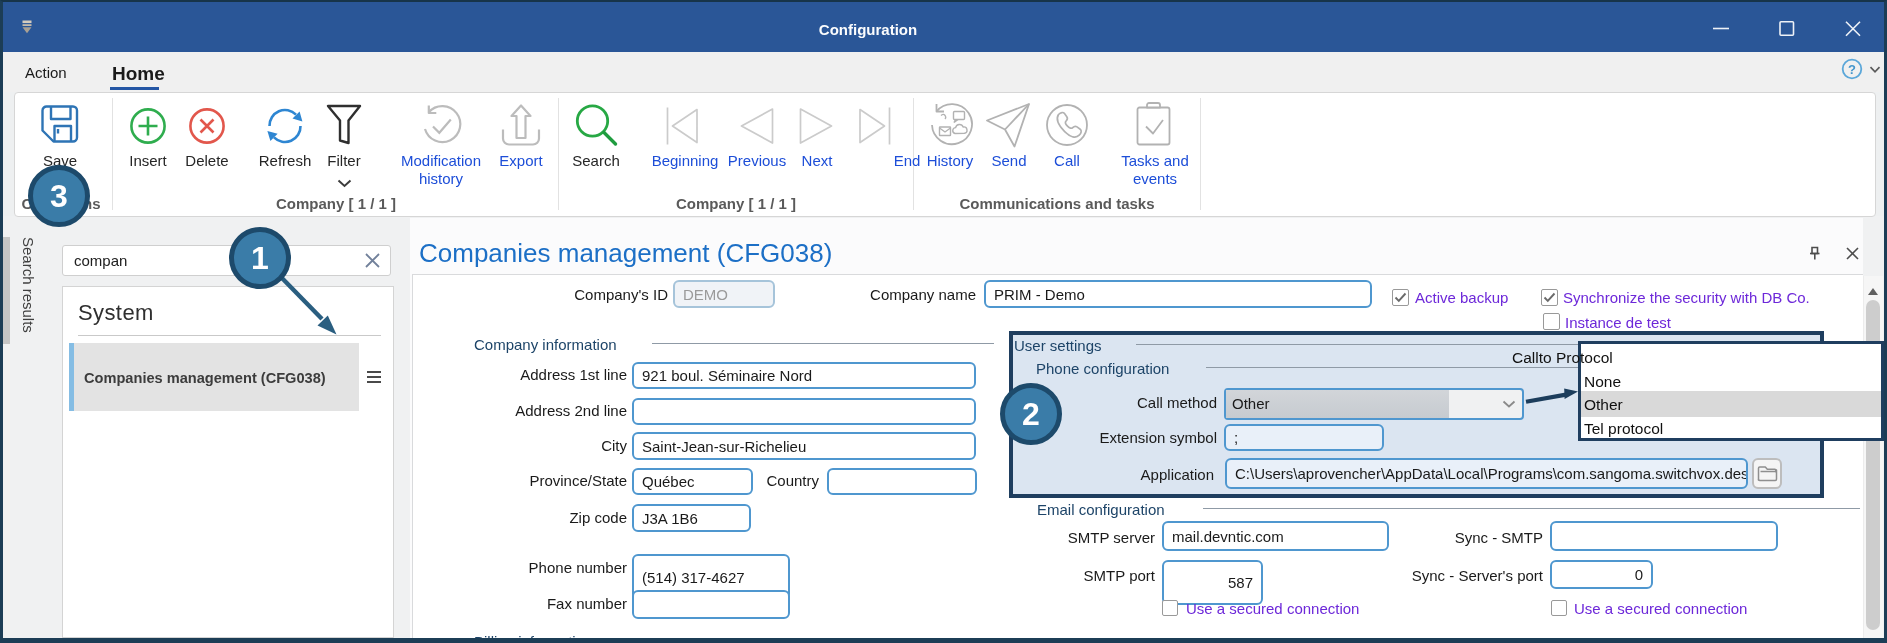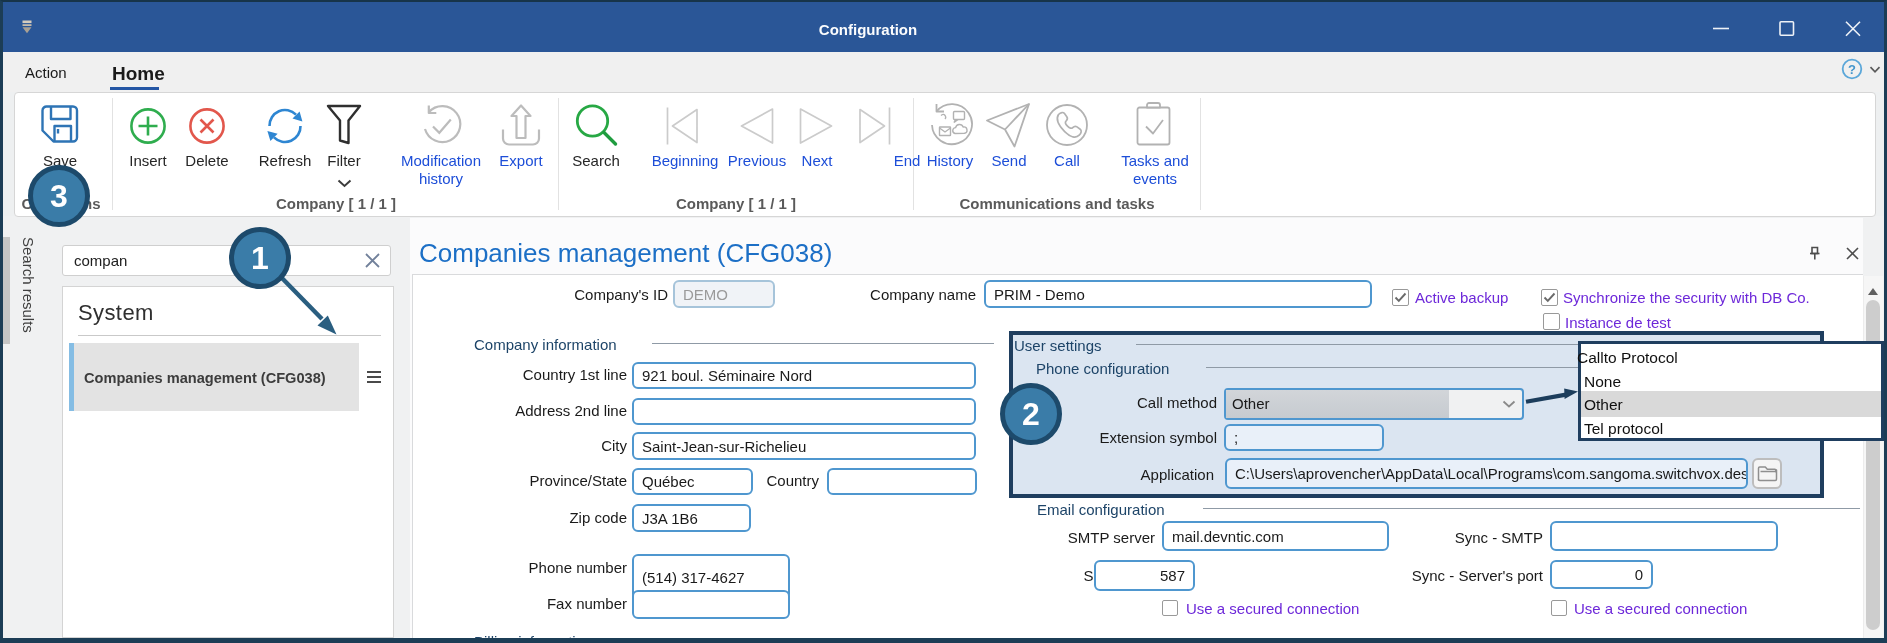--- a/index.html
+++ b/index.html
@@ -219,21 +219,21 @@
 <div class="cb" style="left:1541px;top:289px"></div>
 <svg class="abs" style="left:1543px;top:292px" width="13" height="11" viewBox="0 0 13 11" fill="none" stroke="#6a6a6a" stroke-width="1.9">
     <path d="M1.5 5.5l3.3 3.4L11.5 1.5"></path>
   </svg>
 <div class="cblbl" style="left:1563px;top:289px">Synchronize the security with DB Co.</div>
 <div class="cb" style="left:1543px;top:313px"></div>
 <div class="cblbl" style="left:1565px;top:314px">Instance de test</div>
 
 <div class="ghead" style="left:474px;top:336px">Company information</div>
 <div class="gline" style="left:652px;top:343px;width:342px"></div>
-<div class="lbl" style="left:407px;top:366px;width:220px">Country 1st line</div>
+<div class="lbl" style="left:407px;top:366px;width:220px">Address 1st line</div>
 <div class="inp" style="left:632px;top:362px;width:344px;height:27px">921 boul. Séminaire Nord</div>
 <div class="lbl" style="left:407px;top:402px;width:220px">Address 2nd line</div>
 <div class="inp" style="left:632px;top:398px;width:344px;height:27px"></div>
 <div class="lbl" style="left:407px;top:437px;width:220px">City</div>
 <div class="inp" style="left:632px;top:432px;width:344px;height:28px">Saint-Jean-sur-Richelieu</div>
 <div class="lbl" style="left:407px;top:472px;width:220px">Province/State</div>
 <div class="inp" style="left:632px;top:468px;width:121px;height:27px">Québec</div>
 <div class="lbl" style="left:699px;top:472px;width:120px">Country</div>
 <div class="inp" style="left:827px;top:468px;width:150px;height:27px"></div>
 <div class="lbl" style="left:407px;top:509px;width:220px">Zip code</div>
@@ -266,37 +266,37 @@
 <path d="M3.5 6.5h14.5l1.5-1.5v9.3a1.2 1.2 0 0 1-1.2 1.2H2.7a1.2 1.2 0 0 1-1.2-1.2"></path>
 </svg>
 
 <div class="ghead" style="left:1037px;top:501px">Email configuration</div>
 <div class="gline" style="left:1203px;top:508px;width:657px"></div>
 <div class="lbl" style="left:935px;top:529px;width:220px">SMTP server</div>
 <div class="inp" style="left:1162px;top:521px;width:227px;height:30px">mail.devntic.com</div>
 <div class="lbl" style="left:1323px;top:529px;width:220px">Sync - SMTP</div>
 <div class="inp" style="left:1550px;top:521px;width:228px;height:30px"></div>
 <div class="lbl" style="left:935px;top:567px;width:220px">SMTP port</div>
-<div class="inp" style="left:1094px;top:560px;width:101px;height:31px;justify-content:flex-end">587</div>
+<div class="inp" style="left:1162px;top:560px;width:101px;height:45px;justify-content:flex-end">587</div>
 <div class="lbl" style="left:1323px;top:567px;width:220px">Sync - Server's port</div>
 <div class="inp" style="left:1550px;top:560px;width:103px;height:29px;justify-content:flex-end">0</div>
 <div class="cb" style="left:1162px;top:600px;width:16px;height:16px"></div>
 <div class="cblbl" style="left:1186px;top:600px">Use a secured connection</div>
 <div class="cb" style="left:1551px;top:600px;width:16px;height:16px"></div>
 <div class="cblbl" style="left:1574px;top:600px">Use a secured connection</div>
 
 <div class="abs" style="left:1863px;top:276px;width:20px;height:362px;background:#f6f6f6;border-left:1px solid #ececec"></div>
 <svg class="abs" style="left:1868px;top:288px" width="10" height="7" viewBox="0 0 10 7">
     <path d="M5 0L10 7H0z" fill="#606060"></path>
   </svg>
 <div class="abs" style="left:1866px;top:300px;width:14px;height:330px;background:#cdcdcd;border-radius:7px"></div>
 
 <div class="abs" style="left:1578px;top:341px;width:306px;height:100px;background:#fff;border:3px solid #1f3e5f;z-index:30"></div>
 <div class="abs" style="left:1581px;top:391px;width:300px;height:26px;background:#d9d9d9;z-index:31"></div>
-<div class="pitem" style="left:1577px;top:349px;z-index:32">Callto Protocol</div>
+<div class="pitem" style="left:1512px;top:349px;z-index:32">Callto Protocol</div>
 <div class="pitem" style="left:1584px;top:373px;z-index:32">None</div>
 <div class="pitem" style="left:1584px;top:396px;z-index:32">Other</div>
 <div class="pitem" style="left:1584px;top:420px;z-index:32">Tel protocol</div>
 <svg class="abs" style="left:1520px;top:384px;z-index:33" width="62" height="24" viewBox="0 0 62 24" fill="none">
 <path d="M6 17.8L46 10.6" stroke="#1c3d5c" stroke-width="4.2"></path>
 <path d="M58 7.5L44.6 14.9L44.2 4.4Z" fill="#1c3d5c"></path>
 </svg>
 
 <div class="badge" style="left:28px;top:165px;width:62px;height:62px;font-size:32px;z-index:45">3</div>
 <div class="badge" style="left:229px;top:227px;width:62px;height:62px;font-size:32px;z-index:45">1</div>

